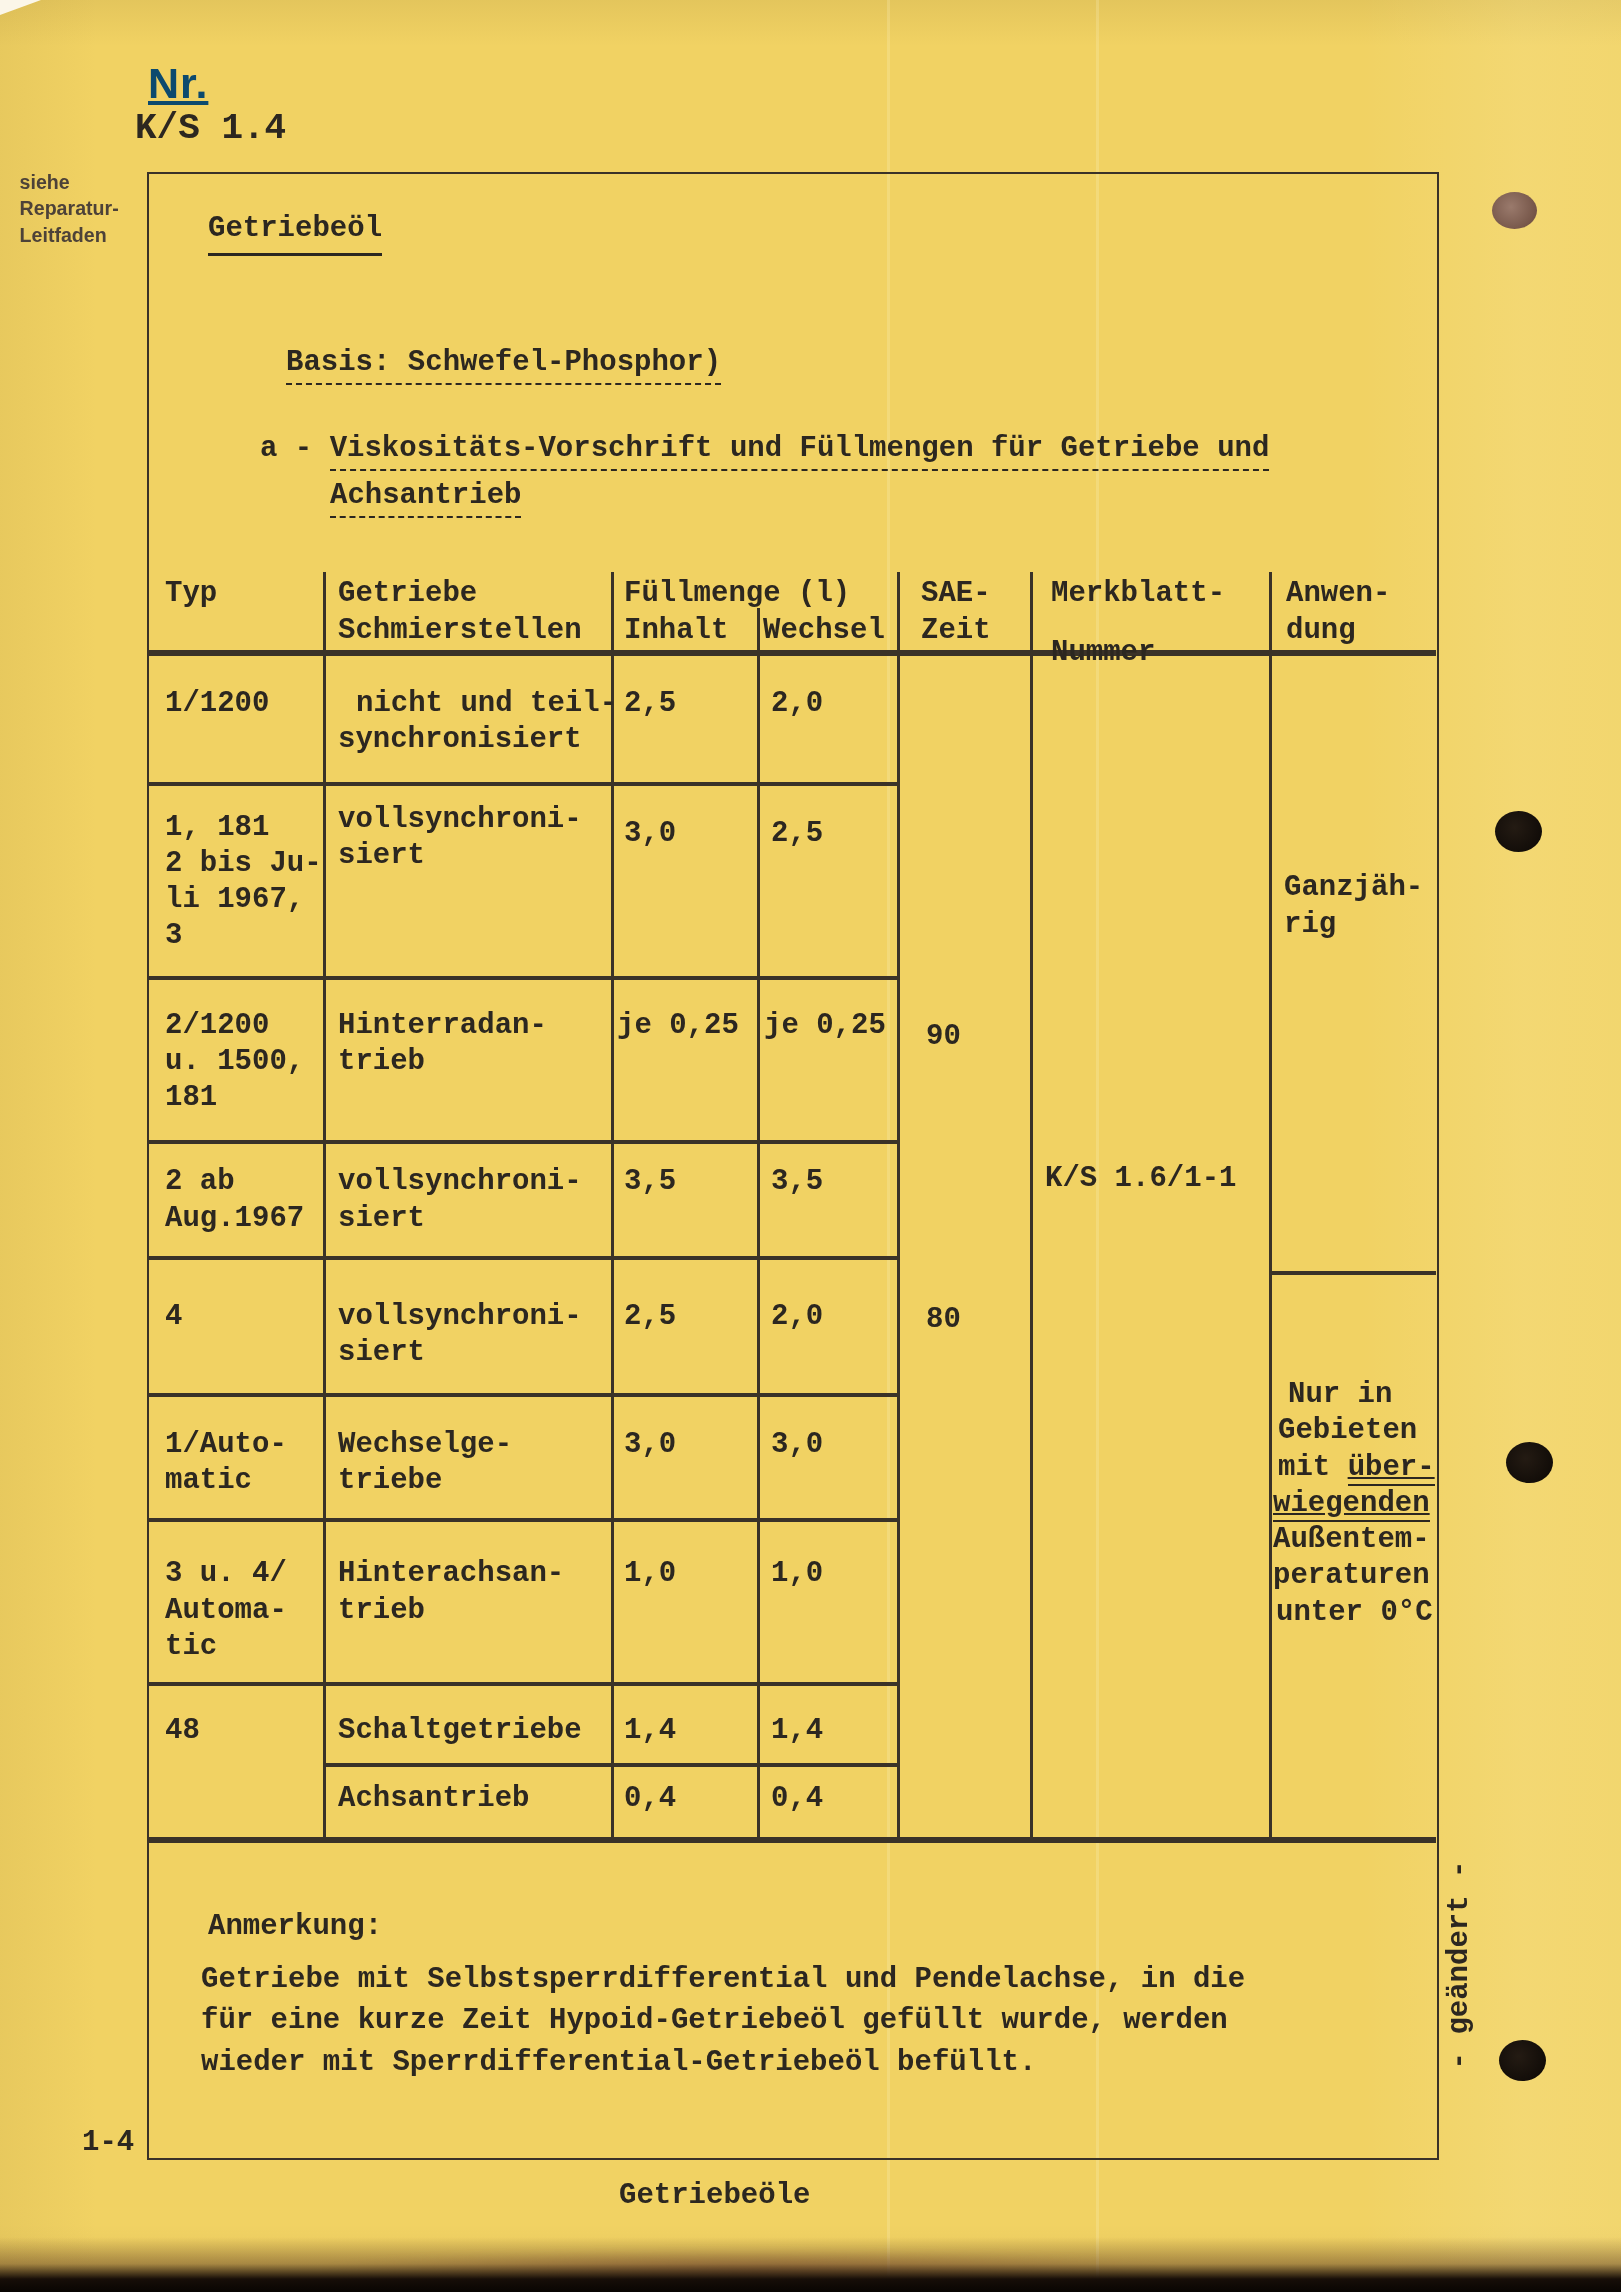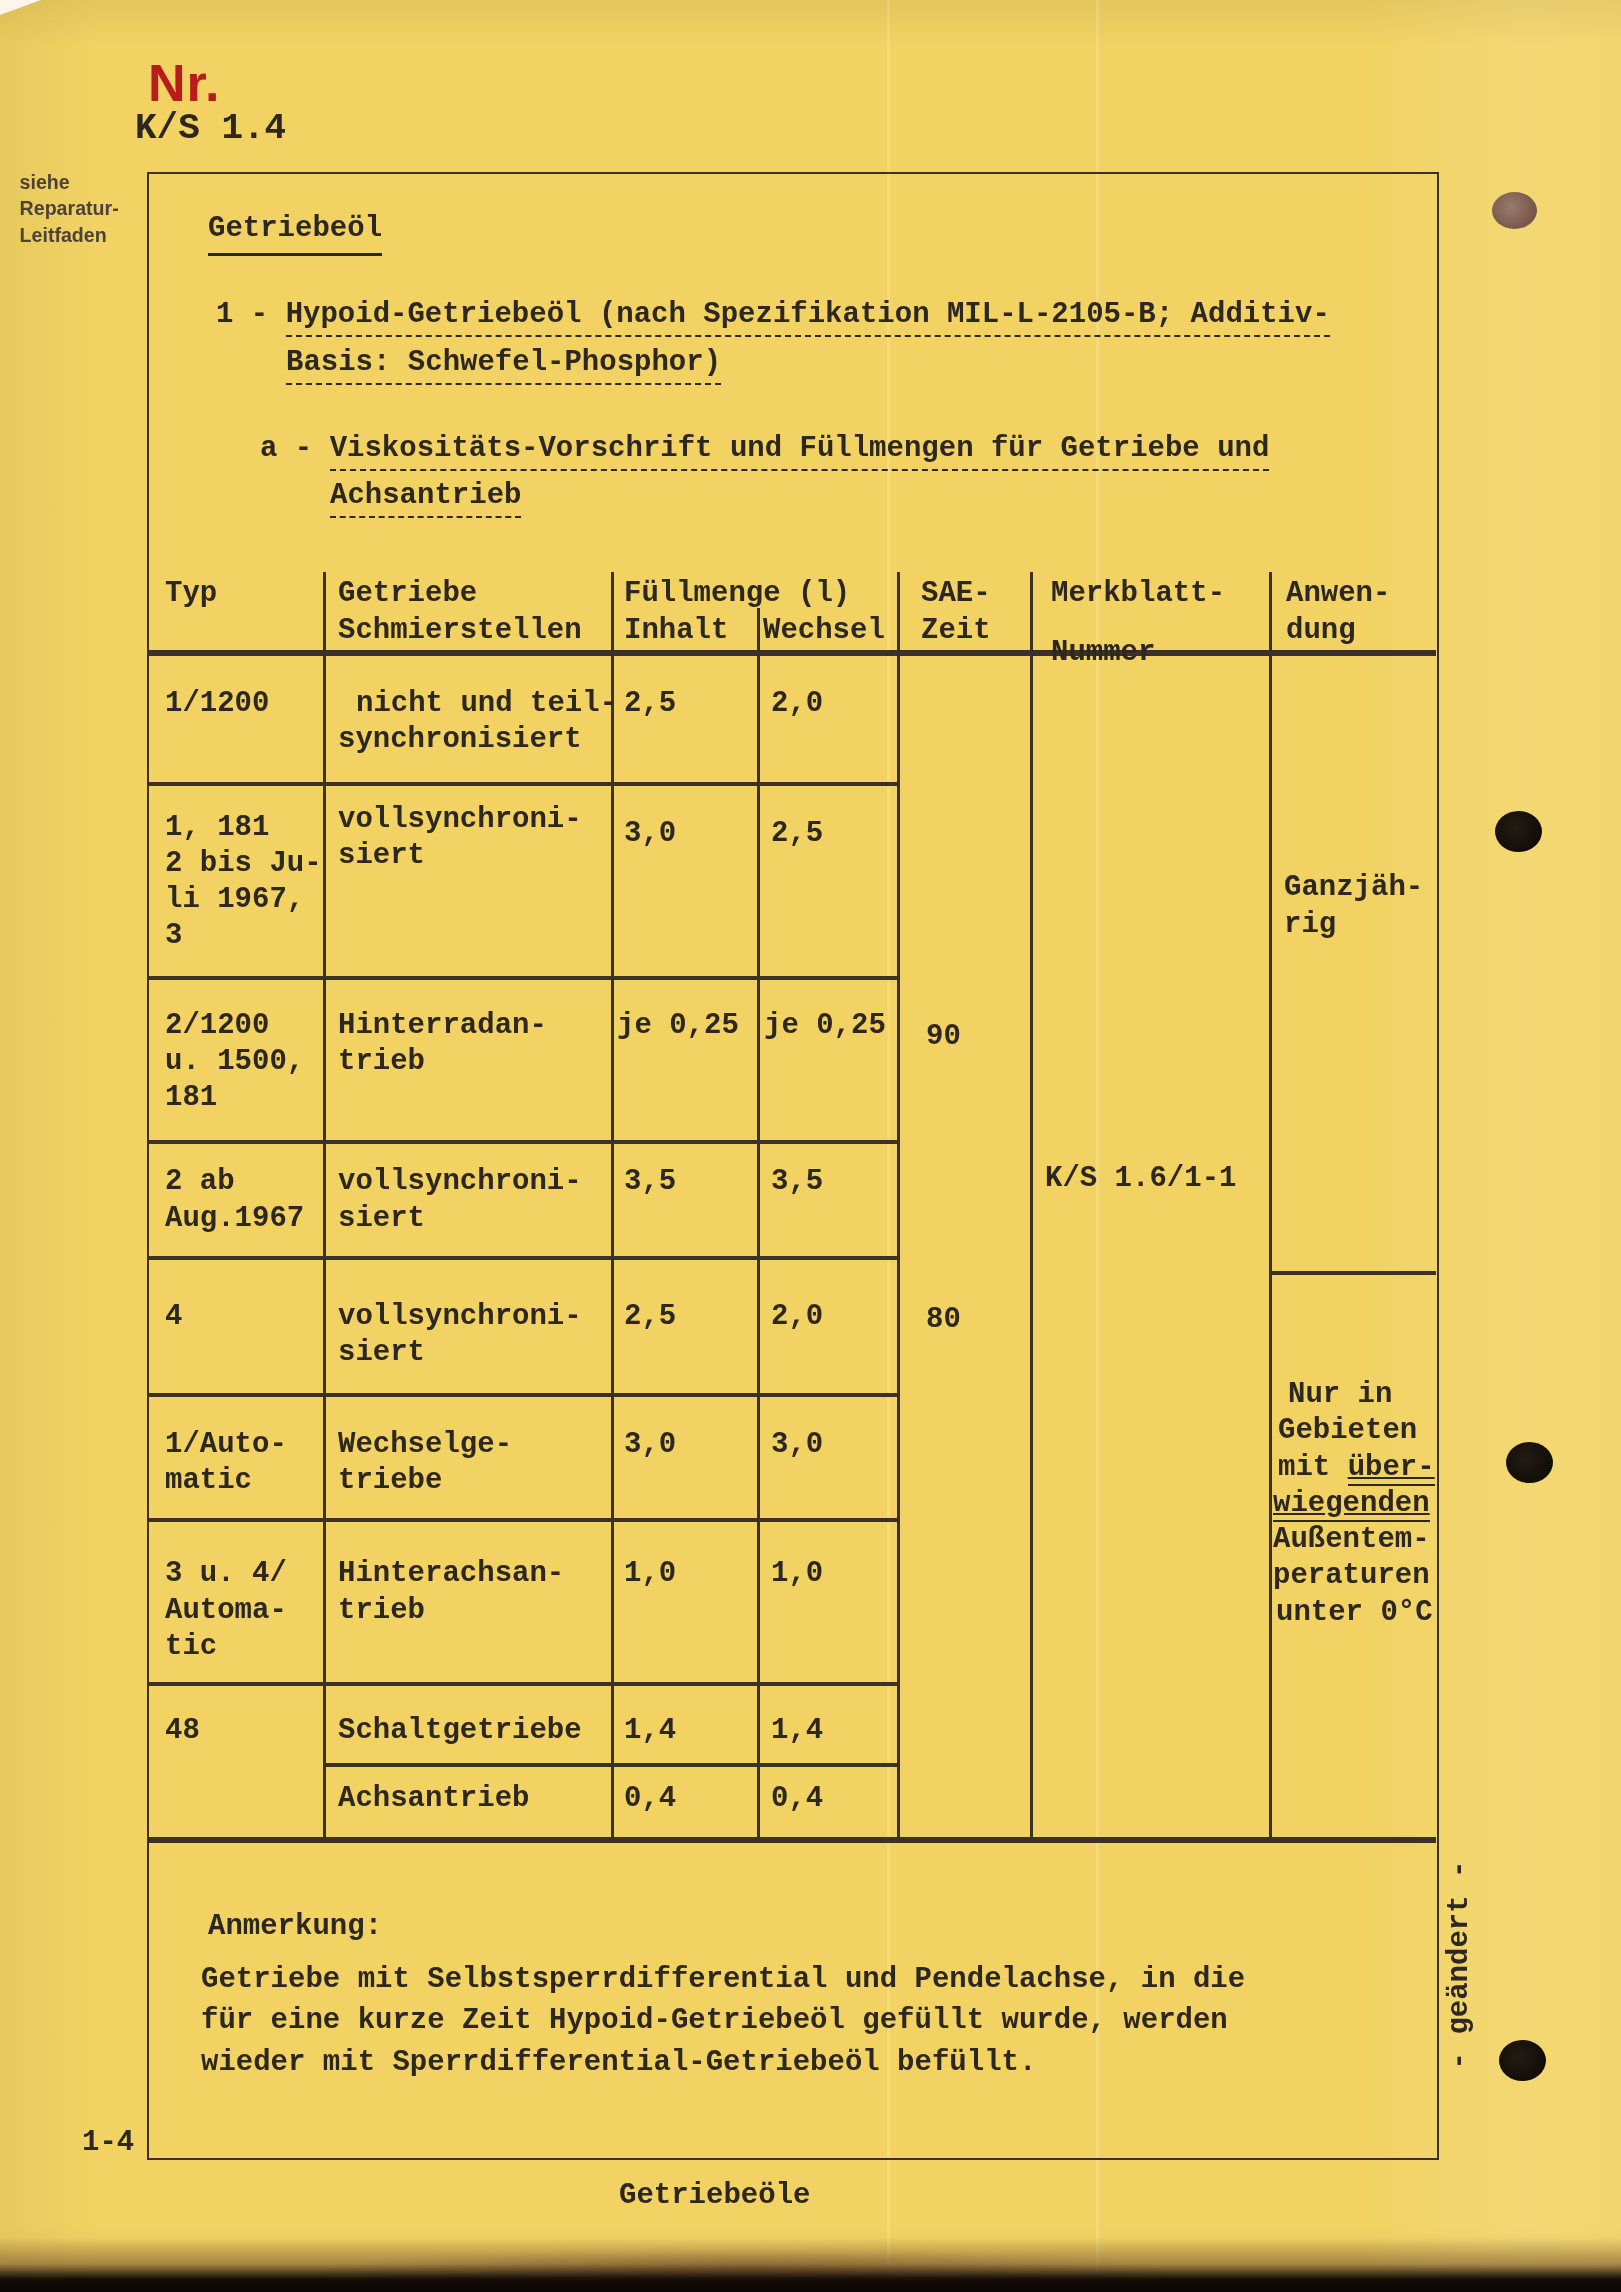--- a/index.html
+++ b/index.html
@@ -10,21 +10,21 @@
   }
   #page .shade{
     position:absolute;left:0;top:0;width:100%;height:100%;pointer-events:none;
     background:
       linear-gradient(90deg, rgba(120,90,30,.08) 0%, rgba(120,90,30,0) 6%, rgba(120,90,30,0) 84%, rgba(255,250,210,.14) 94%, rgba(255,250,210,.10) 100%),
       linear-gradient(180deg, rgba(110,85,30,.10) 0%, rgba(110,85,30,0) 2%, rgba(110,85,30,0) 97%, rgba(80,55,25,.10) 100%);
   }
   .streak{position:absolute;top:0;width:2.9px;height:2293px;background:rgba(255,248,215,.20);pointer-events:none;}
   .t{position:absolute;font-weight:700;font-size:29px;line-height:36px;color:#2c2720;white-space:pre;}
   .sans{font-family:"Liberation Sans","DejaVu Sans",sans-serif;}
-  .nr{font-size:52px;color:#b91c1c;letter-spacing:1px;}
+  .nr{font-size:43px;color:#0c4a6e;letter-spacing:1px;text-decoration:underline;}
   .mnote{font-size:19.6px;line-height:26.5px;color:#4d4238;font-weight:700;}
   .frame{position:absolute;box-sizing:border-box;left:147px;top:172px;width:1292px;height:1988px;border:2.9px solid #3a3228;}
   .vl{position:absolute;width:2.9px;background:#3a3228;}
   .hl{position:absolute;height:3.9px;background:#3a3228;}
   .thick{height:5.9px;}
   .su{border-bottom:3.9px solid #2c2720;padding-bottom:5.9px;}
   .du{border-bottom:2.9px dashed #2c2720;padding-bottom:3.9px;}
   .wu{border-bottom:2.9px solid #2c2720;text-decoration:underline;}
   .hole{position:absolute;border-radius:50%;background:radial-gradient(circle at 42% 40%, #241b13, #110c08 75%);}
   .hole.brown{background:radial-gradient(circle at 42% 40%, #9a7a6c, #745447 75%);}
@@ -48,21 +48,20 @@
   <div class="t" style="left:135px;top:111px;font-size:36px">K/S 1.4</div>
 
   <div class="t sans mnote" style="left:19.6px;top:169px">siehe</div>
   <div class="t sans mnote" style="left:19.6px;top:195px">Reparatur-</div>
   <div class="t sans mnote" style="left:19.6px;top:222px">Leitfaden</div>
 
   <div class="frame"></div>
 
   <div class="t su" style="left:208px;top:211px">Getriebeöl</div>
 
-  <div class="t" style="left:216px;top:297px"><span>1 - </span><span class="du">Hypoid-Getriebeöl (nach Spezifikation MIL-L-2105-B; Additiv-</span></div>
   <div class="t" style="left:286px;top:345px"><span class="du">Basis: Schwefel-Phosphor)</span></div>
 
   <div class="t" style="left:260px;top:431px"><span>a - </span><span class="du">Viskositäts-Vorschrift und Füllmengen für Getriebe und</span></div>
   <div class="t" style="left:330px;top:478px"><span class="du">Achsantrieb</span></div>
 
   <div class="vl" style="left:323px;top:572px;height:1270px"></div>
   <div class="vl" style="left:611px;top:572px;height:1270px"></div>
   <div class="vl" style="left:757px;top:608px;height:1235px"></div>
   <div class="vl" style="left:897px;top:572px;height:1270px"></div>
   <div class="vl" style="left:1030px;top:572px;height:1270px"></div>

